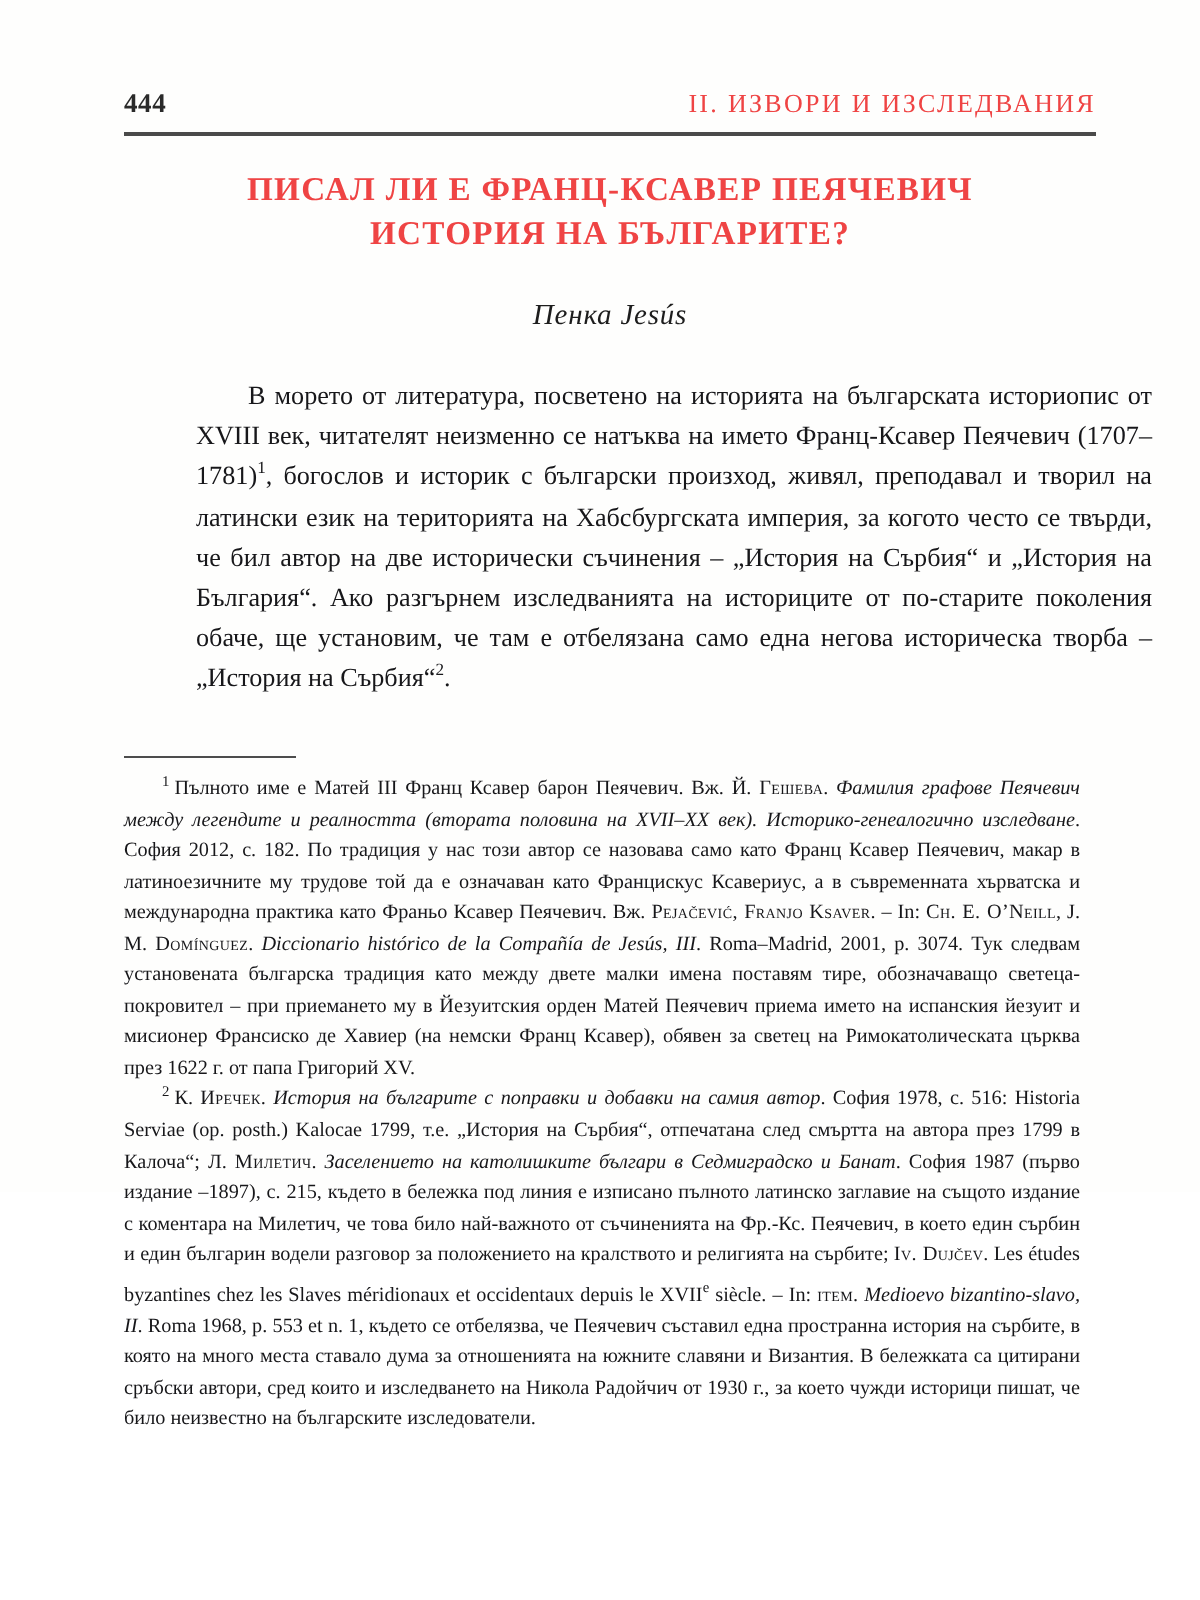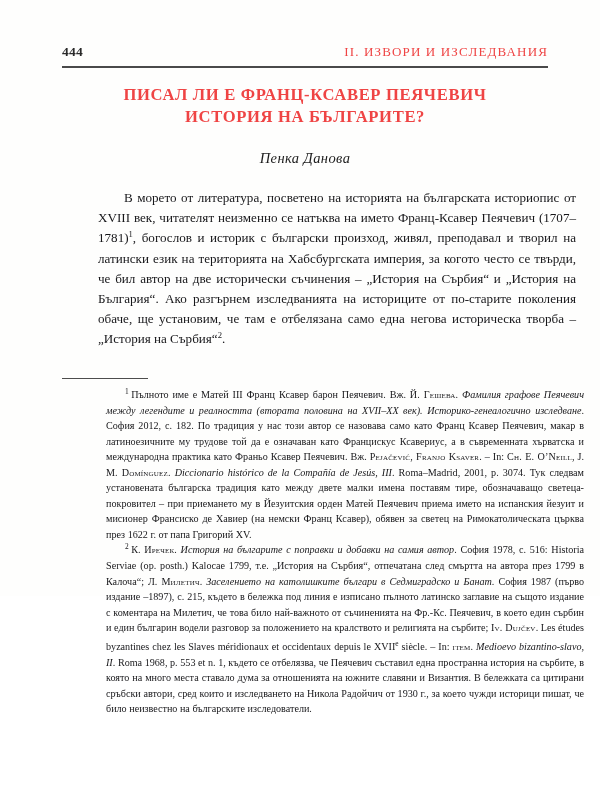--- a/index.html
+++ b/index.html
@@ -117,21 +117,20 @@
   .footnotes {
     position: absolute;
     top: 387px;
     left: 62px;
     width: 478px;
     font-size: 10.15px;
     line-height: 15.55px;
     text-align: justify;
     text-justify: inter-word;
     color: #17171a;
-    margin-left: 44px;
   }
   .footnotes p {
     margin: 0;
     text-indent: 19px;
   }
   .footnotes p + p { margin-top: 0px; }
   .footnotes sup.fnum {
     font-size: 7.4px;
     vertical-align: super;
     line-height: 0;
@@ -153,21 +152,21 @@
     <span class="folio">444</span>
     <span class="head-title">II. ИЗВОРИ И ИЗСЛЕДВАНИЯ</span>
   </div>
   <div class="head-rule"></div>
 
   <div class="title-block">
     <h1 class="article-title">
       <span>ПИСАЛ ЛИ Е ФРАНЦ-КСАВЕР ПЕЯЧЕВИЧ</span><br>
       <span>ИСТОРИЯ НА БЪЛГАРИТЕ?</span>
     </h1>
-    <div class="author">Пенка Данова</div>
+    <div class="author">Пенка Jesús</div>
   </div>
 
   <div class="body-text">
     <p><span>В морето от литература, посветено на историята на българската историопис от XVIII век, читателят неизменно се натъква на името Франц-Ксавер Пеячевич (1707–1781)</span><sup class="fn">1</sup><span>, богослов и историк с български произход, живял, преподавал и творил на латински език на територията на Хабсбургската империя, за когото често се твърди, че бил автор на две исторически съчинения – „История на Сърбия“ и „История на България“. Ако разгърнем изследванията на историците от по-старите поколения обаче, ще установим, че там е отбелязана само една негова историческа творба – „История на Сърбия“</span><sup class="fn">2</sup><span>.</span></p>
   </div>
 
   <div class="fn-rule"></div>
 
   <div class="footnotes" id="footnotes">
       <p><sup class="fnum">1</sup><span class="rm">Пълното име е Матей III Франц Ксавер барон Пеячевич. Вж. Й. </span><span class="sc">Гешева</span><span class="rm">. </span><span class="it">Фамилия графове Пеячевич между легендите и реалността (втората половина на XVII–XX век). Историко-генеалогично изследване</span><span class="rm">. София 2012, с. 182. По традиция у нас този автор се назовава само като Франц Ксавер Пеячевич, макар в латиноезичните му трудове той да е означаван като Францискус Ксавериус, а в съвременната хърватска и международна практика като Франьо Ксавер Пеячевич. Вж. </span><span class="sc">Pejačević, Franjo Ksaver</span><span class="rm">. – In: </span><span class="sc">Ch. E. O’Neill</span><span class="rm">, J. M. </span><span class="sc">Domínguez</span><span class="rm">. </span><span class="it">Diccionario histórico de la Compañía de Jesús, III</span><span class="rm">. Roma–Madrid, 2001, p. 3074. Тук следвам установената българска традиция като между двете малки имена поставям тире, обозначаващо светеца-покровител – при приемането му в Йезуитския орден Матей Пеячевич приема името на испанския йезуит и мисионер Франсиско де Хавиер (на немски Франц Ксавер), обявен за светец на Римокатолическата църква през 1622 г. от папа Григорий XV.</span></p>

